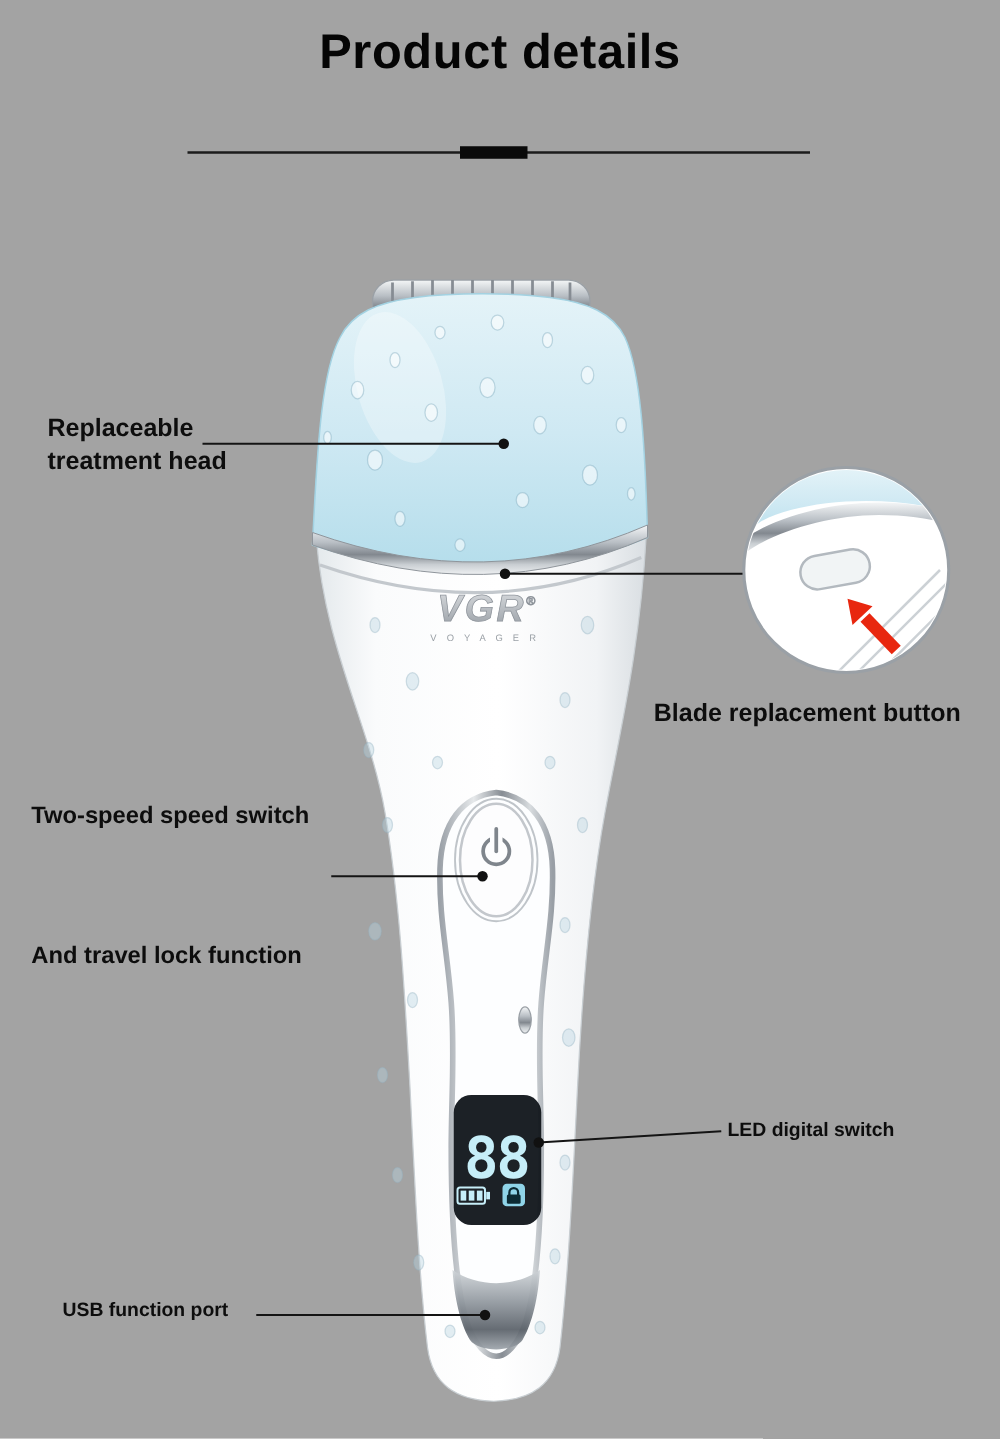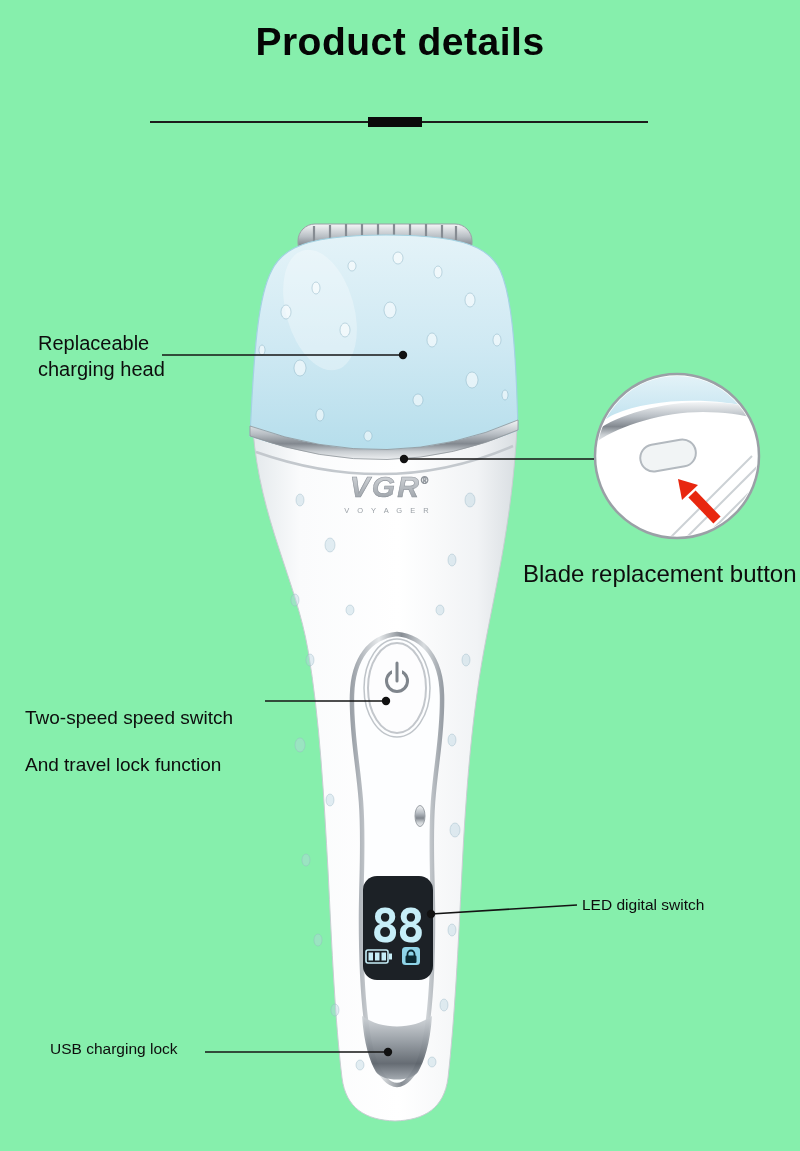--- a/index.html
+++ b/index.html
@@ -1,31 +1,31 @@
 <!DOCTYPE html>
 <html><head>
 <meta charset="utf-8">
 <style>
   html,body{margin:0;padding:0;background:#ffffff;}
   .canvas{
-    position:relative;width:800px;height:1151px;background:#86efac;overflow:hidden;
+    position:relative;width:800px;height:1151px;background:#a3a3a3;overflow:hidden;
     font-family:"Liberation Sans", sans-serif;color:#0d0d0d;
   }
   .title{
     position:absolute;top:20px;left:0;width:100%;text-align:center;
     font-size:39px;font-weight:700;letter-spacing:0.5px;color:#050505;
   }
   .divider{position:absolute;top:117px;left:150px;width:498px;height:10px;}
   .divider .thin{position:absolute;top:4px;left:0;width:100%;height:2px;background:#1c1c1c;}
   .divider .thick{position:absolute;top:0;left:218px;width:54px;height:10px;background:#0a0a0a;}
   .svg-layer{position:absolute;top:0;left:0;}
-  .callout{position:absolute;font-weight:400;line-height:1.15;}
+  .callout{position:absolute;font-weight:700;line-height:1.15;}
   .co-head{left:38px;top:330px;font-size:20px;line-height:26px;}
-  .co-blade{left:523px;top:560px;font-size:24px;}
-  .co-switch1{left:25px;top:707px;font-size:19px;}
+  .co-blade{left:523px;top:560px;font-size:20px;}
+  .co-switch1{left:25px;top:642px;font-size:19px;}
   .co-switch2{left:25px;top:710px;font-size:19px;margin-top:44px;}
   .co-led{left:582px;top:896px;font-size:15.5px;}
   .co-usb{left:50px;top:1040px;font-size:15.5px;}
 </style>
 </head>
 <body>
 
 <div class="canvas">
 
   <div class="title">Product details</div>
@@ -249,25 +249,25 @@
       <circle cx="403" cy="355" r="4.2"></circle>
       <circle cx="404" cy="459" r="4.2"></circle>
       <circle cx="386" cy="701" r="4.2"></circle>
       <circle cx="431" cy="914" r="4.2"></circle>
       <circle cx="388" cy="1052" r="4.2"></circle>
     </g>
   </svg>
 
   <div class="callout co-head">
     <div>Replaceable</div>
-    <div>charging head</div>
+    <div>treatment head</div>
   </div>
 
   <div class="callout co-blade">Blade replacement button</div>
 
   <div class="callout co-switch1">Two-speed speed switch</div>
   <div class="callout co-switch2">And travel lock function</div>
 
   <div class="callout co-led">LED digital switch</div>
 
-  <div class="callout co-usb">USB charging lock</div>
+  <div class="callout co-usb">USB function port</div>
 
 </div>
 
 </body></html>

